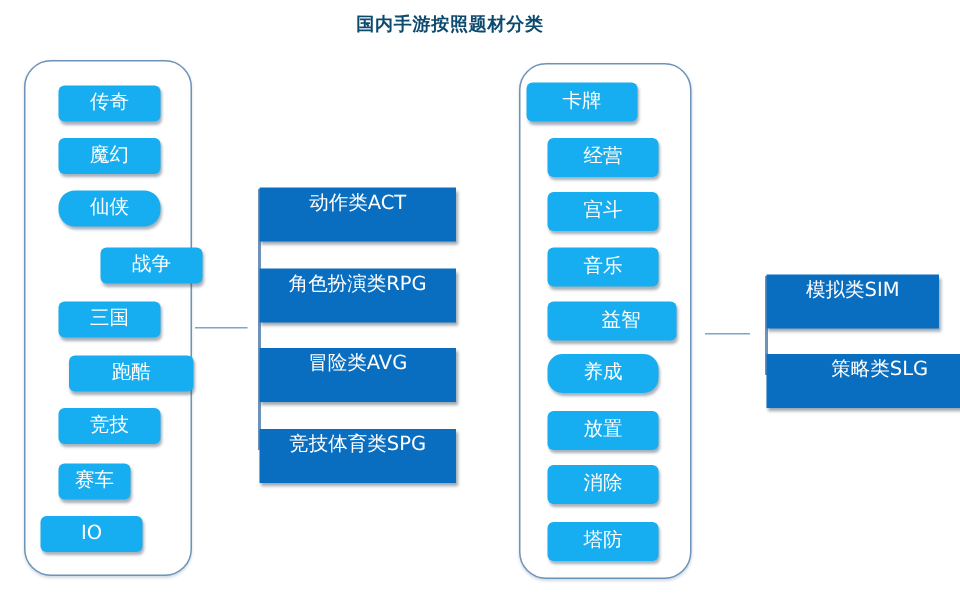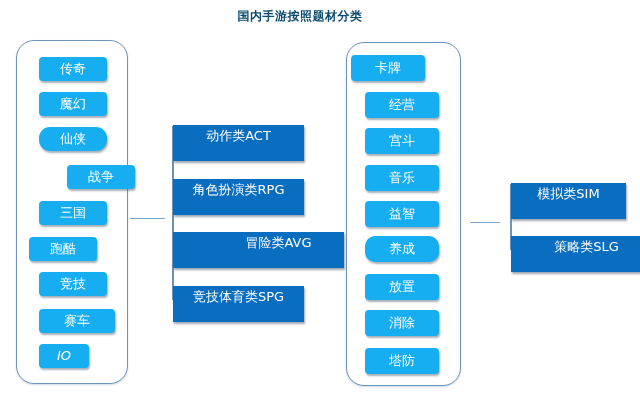--- a/index.html
+++ b/index.html
@@ -34,41 +34,41 @@
 
 <div class="title">国内手游按照题材分类</div>
 
 <div class="panel" style="left:16px; top:40px; width:110px; height:342px;"></div>
 <div id="left-pills">
     <div class="pill" style="left: 39px; top: 57px; width: 68px; height: 24px; line-height: 24px;">传奇</div>
     <div class="pill" style="left: 39px; top: 92px; width: 68px; height: 24px; line-height: 24px;">魔幻</div>
     <div class="pill" style="left: 39px; top: 127px; width: 68px; height: 24px; line-height: 24px; border-radius: 11px;">仙侠</div>
     <div class="pill" style="left: 39px; top: 165px; width: 68px; height: 24px; line-height: 24px; margin-left: 28px;">战争</div>
     <div class="pill" style="left: 39px; top: 201px; width: 68px; height: 24px; line-height: 24px;">三国</div>
-    <div class="pill" style="left: 29px; top: 237px; width: 68px; height: 24px; line-height: 24px;">跑酷</div>
+    <div class="pill" style="left: 46px; top: 237px; width: 83px; height: 24px; line-height: 24px;">跑酷</div>
     <div class="pill" style="left: 39px; top: 272px; width: 68px; height: 24px; line-height: 24px;">竞技</div>
-    <div class="pill" style="left: 39px; top: 309px; width: 76px; height: 24px; line-height: 24px;">赛车</div>
-    <div class="pill" style="left: 39px; top: 344px; width: 50px; height: 24px; line-height: 24px; font-style: italic;">IO</div>
+    <div class="pill" style="left: 39px; top: 309px; width: 48px; height: 24px; line-height: 24px;">赛车</div>
+    <div class="pill" style="left: 27px; top: 344px; width: 68px; height: 24px; line-height: 24px;">IO</div>
   </div>
 <div class="hline" style="left:130px; top:218px; width:35px;"></div>
 <div class="vline" style="left:172px; top:126px; height:174px;"></div>
 <div id="left-labels">
     <div class="label" style="left: 173px; top: 125px; width: 131px;">动作类ACT</div>
     <div class="label" style="left: 173px; top: 179px; width: 131px;">角色扮演类RPG</div>
-    <div class="label" style="left: 173px; top: 232px; width: 131px; padding-left: 40px;">冒险类AVG</div>
+    <div class="label" style="left: 173px; top: 232px; width: 131px;">冒险类AVG</div>
     <div class="label" style="left: 173px; top: 286px; width: 131px;">竞技体育类SPG</div>
   </div>
 
 <div class="panel" style="left:346px; top:42px; width:113px; height:342px;"></div>
 <div id="right-pills">
     <div class="pill" style="left: 351px; top: 55px; width: 74px; height: 26px; line-height: 26px;">卡牌</div>
     <div class="pill" style="left: 365px; top: 92px; width: 74px; height: 26px; line-height: 26px;">经营</div>
     <div class="pill" style="left: 365px; top: 128px; width: 74px; height: 26px; line-height: 26px;">宫斗</div>
     <div class="pill" style="left: 365px; top: 165px; width: 74px; height: 26px; line-height: 26px;">音乐</div>
-    <div class="pill" style="left: 365px; top: 201px; width: 74px; height: 26px; line-height: 26px;">益智</div>
+    <div class="pill" style="left: 365px; top: 201px; width: 74px; height: 26px; line-height: 26px; padding-left: 12px;">益智</div>
     <div class="pill" style="left: 365px; top: 236px; width: 74px; height: 26px; line-height: 26px; border-radius: 10px;">养成</div>
     <div class="pill" style="left: 365px; top: 274px; width: 74px; height: 26px; line-height: 26px;">放置</div>
     <div class="pill" style="left: 365px; top: 310px; width: 74px; height: 26px; line-height: 26px;">消除</div>
     <div class="pill" style="left: 365px; top: 348px; width: 74px; height: 26px; line-height: 26px;">塔防</div>
   </div>
 <div class="hline" style="left:470px; top:222px; width:30px;"></div>
 <div class="vline" style="left:510px; top:184px; height:66px;"></div>
 <div id="right-labels">
     <div class="label" style="left: 511px; top: 183px; width: 115px;">模拟类SIM</div>
     <div class="label" style="left: 511px; top: 236px; width: 115px; padding-left: 18px;">策略类SLG</div>

